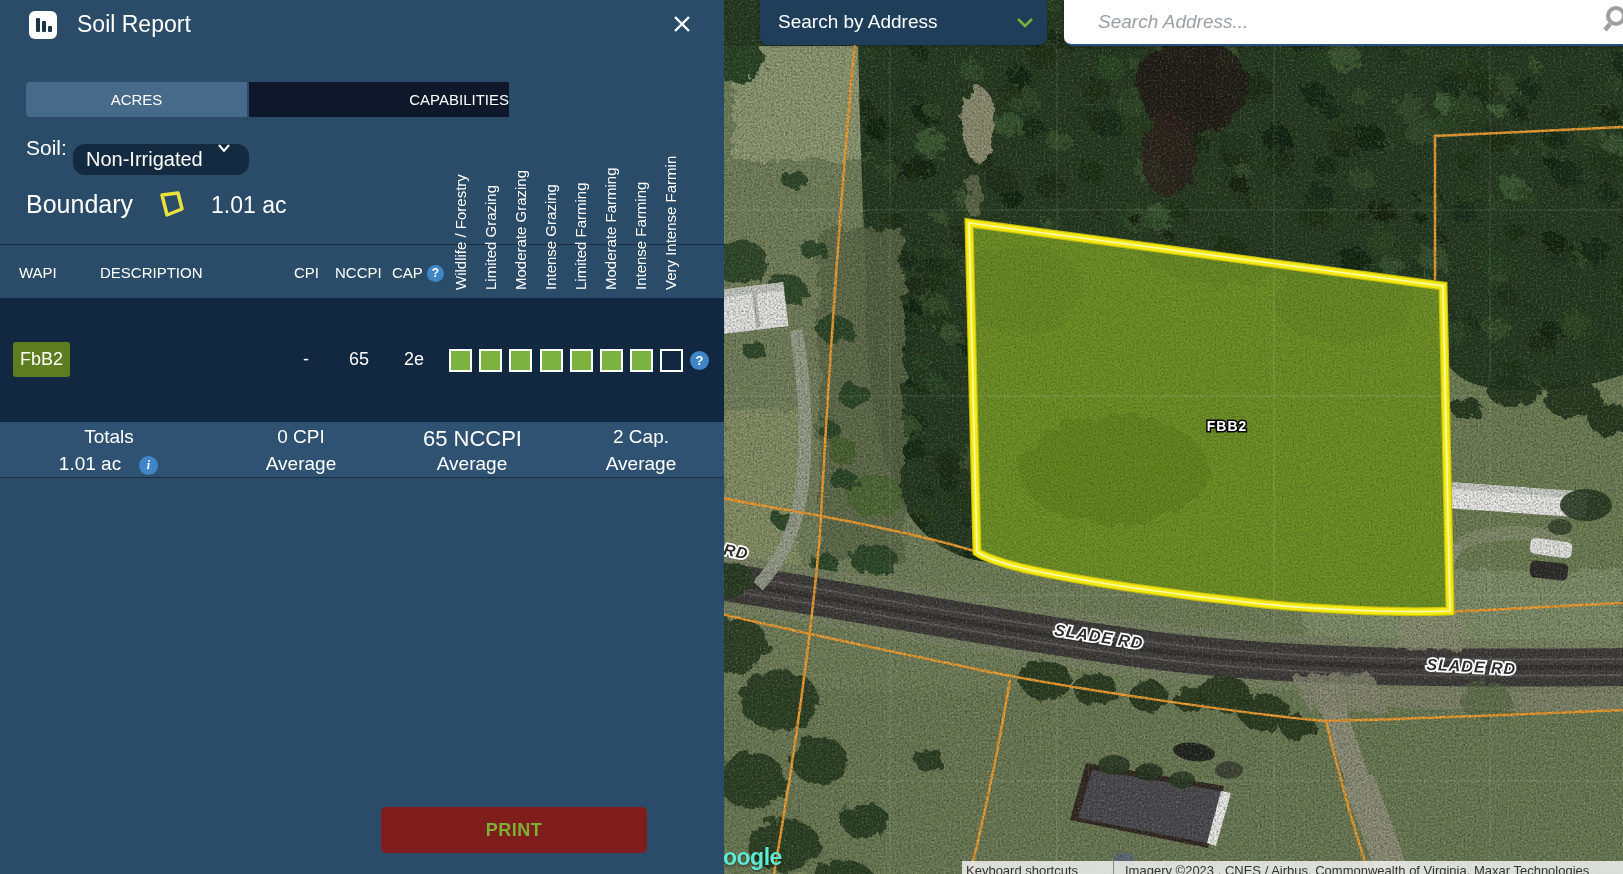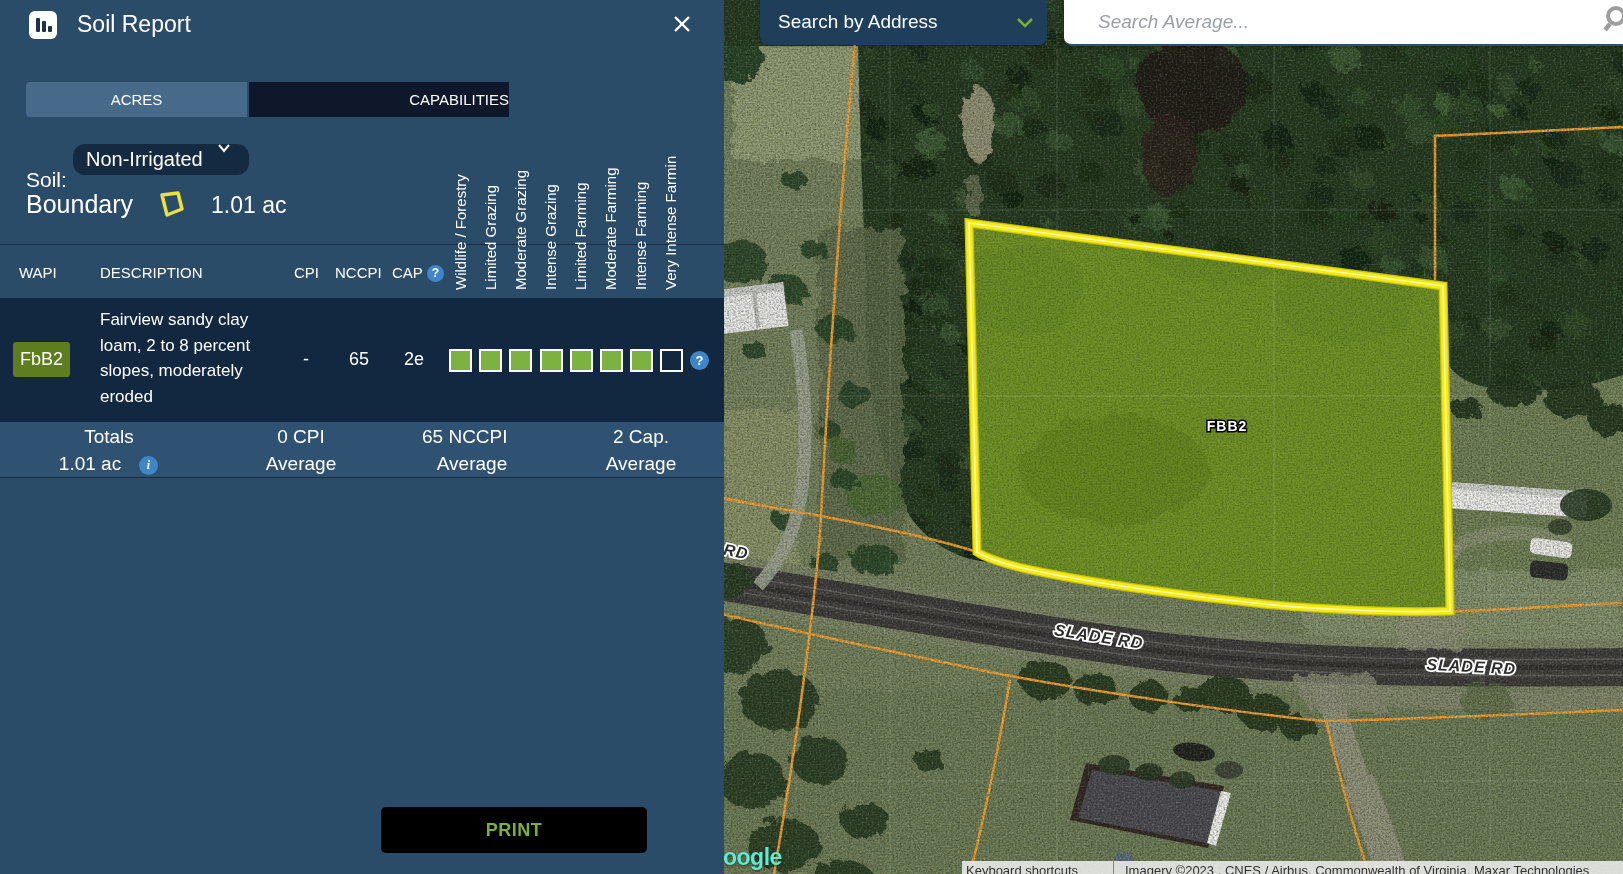--- a/index.html
+++ b/index.html
@@ -579,21 +579,21 @@
         </g>
 
 <g transform="translate(11,557) rotate(11)">
           <text font-family="Liberation Sans, sans-serif" font-size="16" font-weight="bold" font-style="italic" fill="#2d2d2d" text-anchor="middle" letter-spacing="1" stroke="#fff" stroke-width="3.5" paint-order="stroke">RD</text>
         </g>
     </svg>
   </div>
 
   <div class="abs" style="left:1064px;top:-10px;width:600px;height:56px;background:#fff;border-radius:8px;border-bottom:2px solid #27517c;box-shadow:0 1px 4px rgba(0,0,0,.3);"></div>
 
-  <div class="abs" style="left:1098px;top:11px;font-size:19px;font-style:italic;color:#9aa0a6;">Search Average...</div>
+  <div class="abs" style="left:1098px;top:11px;font-size:19px;font-style:italic;color:#9aa0a6;">Search Address...</div>
 
   <svg class="abs" style="left:1601px;top:6px;" width="26" height="26" viewBox="0 0 26 26">
       <circle cx="15" cy="10" r="8" fill="none" stroke="#9e9e9e" stroke-width="4"></circle>
       <line x1="9" y1="18" x2="4" y2="24" stroke="#9e9e9e" stroke-width="4.5"></line>
     </svg>
 
   <div class="abs" style="left:760px;top:0;width:287px;height:45px;background:#1e3e5a;border-radius:0 0 8px 8px;box-shadow:0 1px 3px rgba(0,0,0,.3);"></div>
   <div class="abs w" style="left:778px;top:11px;font-size:19px;">Search by Address</div>
 
   <svg class="abs" style="left:1016px;top:16px;" width="18" height="14" viewBox="0 0 18 14">
@@ -621,21 +621,21 @@
     <svg class="abs" style="left:672px;top:14px;" width="20" height="20" viewBox="0 0 20 20">
         <line x1="3" y1="3" x2="17" y2="17" stroke="#fff" stroke-width="2.4"></line>
         <line x1="17" y1="3" x2="3" y2="17" stroke="#fff" stroke-width="2.4"></line>
       </svg>
 
     <div class="abs w" style="left:26px;top:82px;width:221px;height:35px;background:#47698a;border-radius:4px 0 0 4px;text-align:center;line-height:35px;font-size:15px;">ACRES</div>
 
     <div class="abs w" style="left:249px;top:82px;width:260px;height:35px;background:#0f172a;text-align:right;line-height:35px;font-size:15px;">CAPABILITIES</div>
 
 
-    <div class="abs w" style="left:26px;top:136px;font-size:21px;margin-top:32px;">Soil:</div>
+    <div class="abs w" style="left:26px;top:136px;font-size:21px;">Soil:</div>
 
     <div class="abs w" style="left:73px;top:144px;width:176px;height:31px;background:#132a40;border-radius:12px;font-size:20px;line-height:31px;padding-left:13px;">Non-Irrigated</div>
     <svg class="abs" style="left:217px;top:143px;" width="14" height="10" viewBox="0 0 14 10">
         <polyline points="2,2 7,8 12,2" fill="none" stroke="#fff" stroke-width="2"></polyline>
       </svg>
 
     <div class="abs w" style="left:26px;top:190px;font-size:25px;">Boundary</div>
 
     <svg class="abs" style="left:157px;top:189px;" width="30" height="30" viewBox="0 0 30 30">
         <polygon points="5,6 21,4 25,20 10,26" fill="none" stroke="#e9e23e" stroke-width="3.5" stroke-linejoin="round"></polygon>
@@ -670,21 +670,20 @@
     <div class="abs w" style="left:335px;top:264px;font-size:15px;">NCCPI</div>
 
     <div class="abs w" style="left:392px;top:264px;font-size:15px;">CAP</div>
 
     <div class="abs" style="left:427px;top:265px;width:17px;height:17px;background:#3f86c8;border-radius:50%;color:#fff;font-size:12px;font-weight:bold;text-align:center;line-height:17px;">?</div>
 
     <div class="abs" style="left:0;top:298px;width:724px;height:124px;background:#122840;"></div>
 
     <div class="abs w" style="left:13px;top:342px;width:57px;height:35px;background:#5e7d1e;border-radius:3px;text-align:center;line-height:35px;font-size:18px;">FbB2</div>
 
-    <div class="abs w" style="left:100px;top:307px;width:180px;font-size:17px;line-height:25.5px;">Fairview sandy clay loam, 2 to 8 percent slopes, moderately eroded</div>
 
     <div class="abs w" style="left:296px;top:349px;width:20px;text-align:center;font-size:18px;">-</div>
 
     <div class="abs w" style="left:345px;top:349px;width:28px;text-align:center;font-size:18px;">65</div>
 
     <div class="abs w" style="left:400px;top:349px;width:28px;text-align:center;font-size:18px;">2e</div>
 
     <div class="abs" style="left:449px;top:349px;width:23px;height:23px;border:2px solid #fff;background:#7cb23f;"></div>
 
     <div class="abs" style="left:479px;top:349px;width:23px;height:23px;border:2px solid #fff;background:#7cb23f;"></div>
@@ -707,24 +706,24 @@
 
     <div class="abs w" style="left:59px;top:426px;width:100px;text-align:center;font-size:19px;">Totals</div>
 
     <div class="abs w" style="left:40px;top:453px;width:100px;text-align:center;font-size:19px;">1.01 ac</div>
 
     <div class="abs" style="left:139px;top:456px;width:19px;height:19px;background:#3f86c8;border-radius:50%;color:#fff;font-size:12px;font-weight:bold;text-align:center;line-height:19px;font-family:'Liberation Serif',serif;font-style:italic;">i</div>
 
     <div class="abs w" style="left:251px;top:426px;width:100px;text-align:center;font-size:19px;">0 CPI</div>
     <div class="abs w" style="left:251px;top:453px;width:100px;text-align:center;font-size:19px;">Average</div>
 
-    <div class="abs w" style="left:422px;top:426px;width:100px;text-align:left;font-size:19px;">65 NCCPI</div>
+    <div class="abs w" style="left:422px;top:426px;width:100px;text-align:right;font-size:22px;">65 NCCPI</div>
     <div class="abs w" style="left:422px;top:453px;width:100px;text-align:center;font-size:19px;">Average</div>
 
     <div class="abs w" style="left:591px;top:426px;width:100px;text-align:center;font-size:19px;">2 Cap.</div>
     <div class="abs w" style="left:591px;top:453px;width:100px;text-align:center;font-size:19px;">Average</div>
     <div class="abs" style="left:0;top:477px;width:724px;height:1px;background:#1b2e41;"></div>
 
 
-    <div class="abs" style="left:381px;top:807px;width:266px;height:46px;background:#000000;border-radius:5px;text-align:center;line-height:46px;font-size:18px;font-weight:bold;letter-spacing:0.5px;color:#7bb034;">PRINT</div>
+    <div class="abs" style="left:381px;top:807px;width:266px;height:46px;background:#7f1d1d;border-radius:5px;text-align:center;line-height:46px;font-size:18px;font-weight:bold;letter-spacing:0.5px;color:#7bb034;">PRINT</div>
   </div>
 
 </div>
 
 </body></html>

